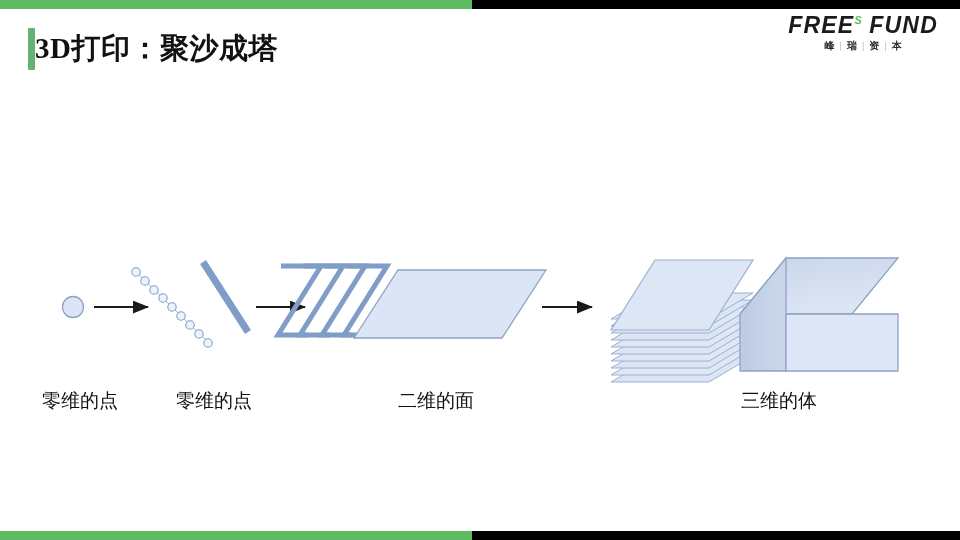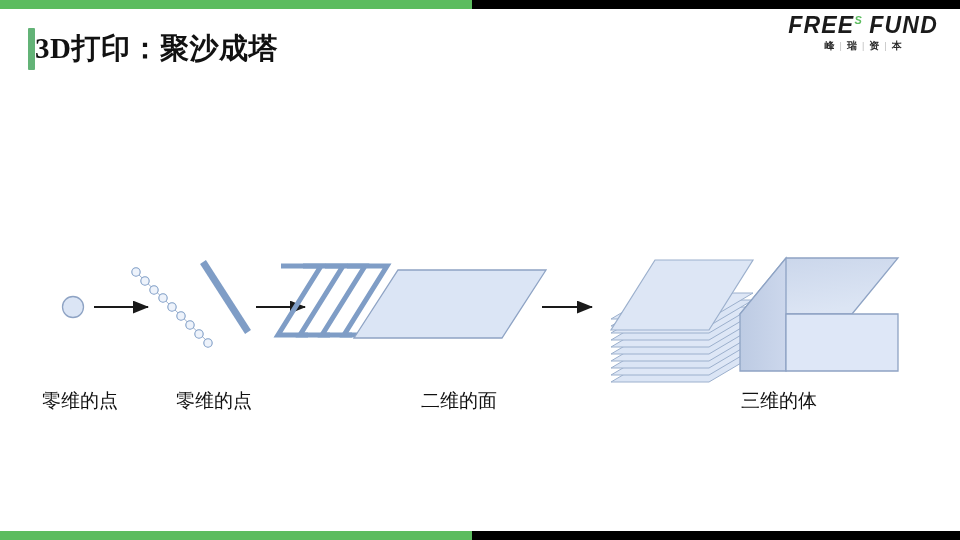--- a/index.html
+++ b/index.html
@@ -65,21 +65,21 @@
 
   
   .captions{position:absolute;left:0;top:388px;width:960px;height:34px;}
   .caption{
     position:absolute;top:0;
     font-size:19px;color:#111;white-space:nowrap;
     font-family:"Liberation Serif","DejaVu Serif",serif;
   }
   .cap0{left:42px;}
   .cap1{left:176px;}
-  .cap2{left:421px;}
+  .cap2{left:398px;}
   .cap3{left:741px;}
 </style>
 </head>
 <body>
 
 <div class="slide">
 
   <div class="bar top">
     <div class="seg-green"></div>
     <div class="seg-black"></div>

